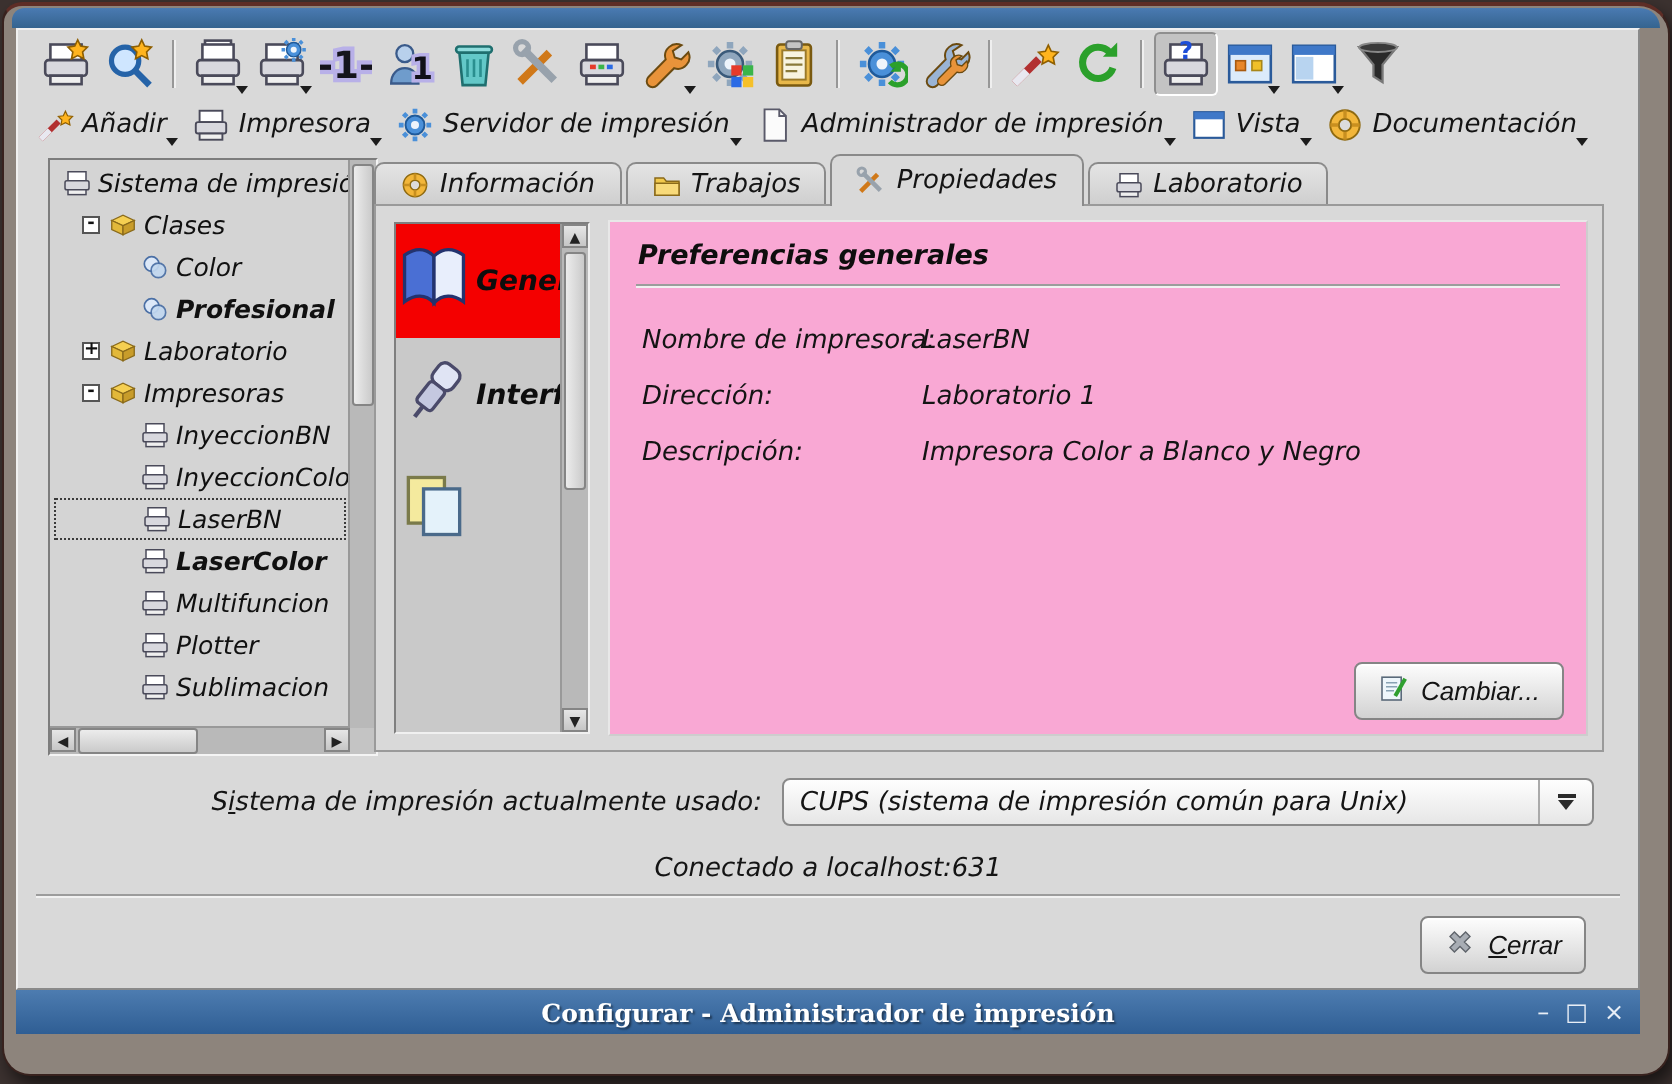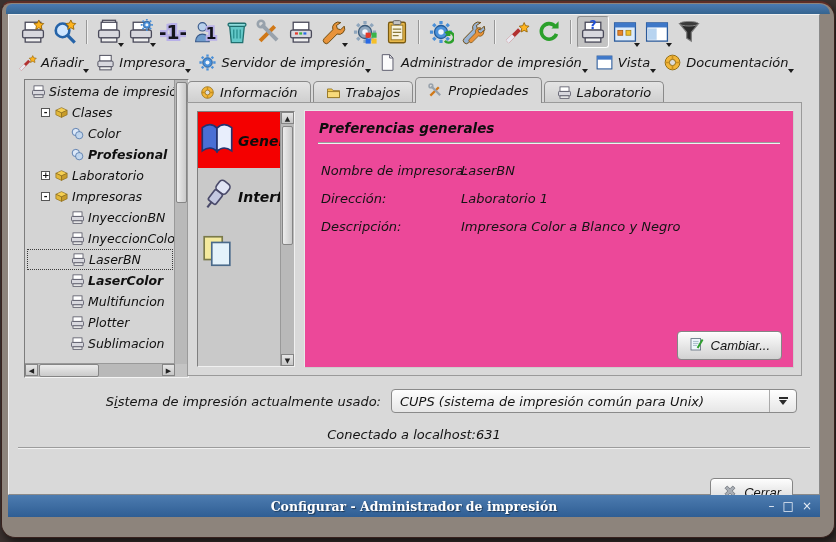--- a/index.html
+++ b/index.html
@@ -73,21 +73,21 @@
             border:1px solid #7f7f7f;border-right-color:#f0f0f0;border-bottom-color:#f0f0f0;box-sizing:border-box;}
   .il-items{position:absolute;left:0;top:0;right:13px;bottom:0;overflow:hidden;}
   .il-item{display:flex;flex-direction:row;align-items:center;gap:2px;padding:8px 0 7px;
            font-weight:bold;font-style:italic;font-size:14px;color:#0d0d0d;}
   .il-item.selected{background:#f40000;}
   .il-scroll{position:absolute;right:0;top:0;bottom:0;width:13px;background:#b9b9b9;border-left:1px solid #999;}
   .il-scroll .sbtn{position:absolute;left:0;width:13px;}
   .il-thumb{position:absolute;left:1px;right:1px;top:14px;height:46%;
             background:linear-gradient(90deg,#ececec,#cacaca);border:1px solid #858585;border-radius:2px;}
   
-  .props{position:absolute;left:116px;top:7px;right:7px;bottom:7px;background:#ec4899;
+  .props{position:absolute;left:116px;top:7px;right:7px;bottom:7px;background:#f9a8d4;
          border:1px solid #cdcdcd;border-top-color:#e8e8e8;border-left-color:#e8e8e8;}
   .phead{position:absolute;left:14px;top:9px;font-weight:bold;font-style:italic;font-size:13.5px;color:#0e0e0e;}
   .phr{position:absolute;left:13px;right:13px;top:31px;height:0;border-top:1px solid #9c9c9c;border-bottom:1px solid #f1f1f1;}
   .prow{position:absolute;left:16px;right:12px;height:20px;font-size:13px;font-style:italic;color:#141414;}
   .plabel{position:absolute;left:0;}
   .pvalue{position:absolute;left:140px;}
   
   .btn{display:inline-flex;align-items:center;gap:6px;padding:4px 11px;
        background:linear-gradient(#fdfdfd,#d2d2d2);border:1px solid #858585;border-radius:4px;
        font-size:13px;font-style:italic;color:#141414;box-shadow:inset 0 1px 0 #fff;white-space:nowrap;}
@@ -97,21 +97,21 @@
   .combo{position:absolute;left:382px;top:374px;width:406px;height:24px;box-sizing:border-box;
          background:linear-gradient(#fefefe,#e6e6e6);border:1px solid #8a8a8a;border-radius:4px;
          display:flex;align-items:center;}
   .combo-text{flex:1;padding:0 8px;font-size:13px;font-style:italic;color:#141414;white-space:nowrap;overflow:hidden;}
   .combo-arrow{width:26px;align-self:stretch;border-left:1px solid #aaa;display:flex;flex-direction:column;
                align-items:center;justify-content:center;gap:1px;}
   .combo-arrow .bar{width:9px;height:2px;background:#2a2a2a;}
   .combo-arrow .tri{width:0;height:0;border-left:4.5px solid transparent;border-right:4.5px solid transparent;border-top:5px solid #2a2a2a;}
   .status{position:absolute;left:0;right:0;top:412px;text-align:center;font-size:13px;font-style:italic;color:#141414;}
   .fsep{position:absolute;left:9px;right:9px;top:432px;height:0;border-top:1px solid #9c9c9c;border-bottom:1px solid #f1f1f1;}
-  .close-btn{position:absolute;right:26px;top:443px;margin-top:20px;}
+  .close-btn{position:absolute;right:26px;top:443px;}
   
   .titlebar{position:absolute;left:6px;right:14px;bottom:20px;height:22px;
             background:linear-gradient(#4d7cb0,#2f5e94);display:flex;align-items:center;}
   .title-text{position:absolute;left:0;right:0;text-align:center;
               font-family:"DejaVu Serif",serif;font-weight:bold;font-size:12.5px;color:#fff;
               text-shadow:1px 1px 1px rgba(0,0,0,.45);}
   .wcontrols{position:absolute;right:8px;top:0;height:22px;display:flex;align-items:center;gap:8px;}
   .wbtn{color:#e8eef6;font-size:12px;line-height:12px;font-family:"DejaVu Sans",sans-serif;}
   u{text-decoration:underline;}
 </style>

